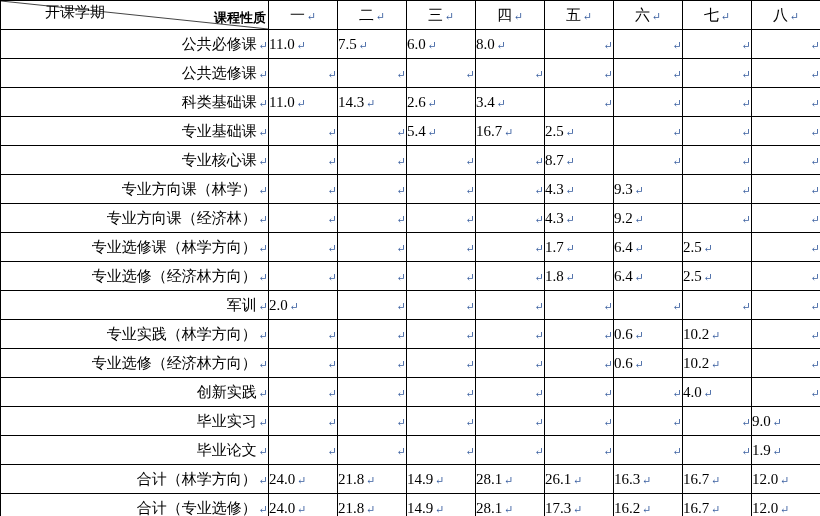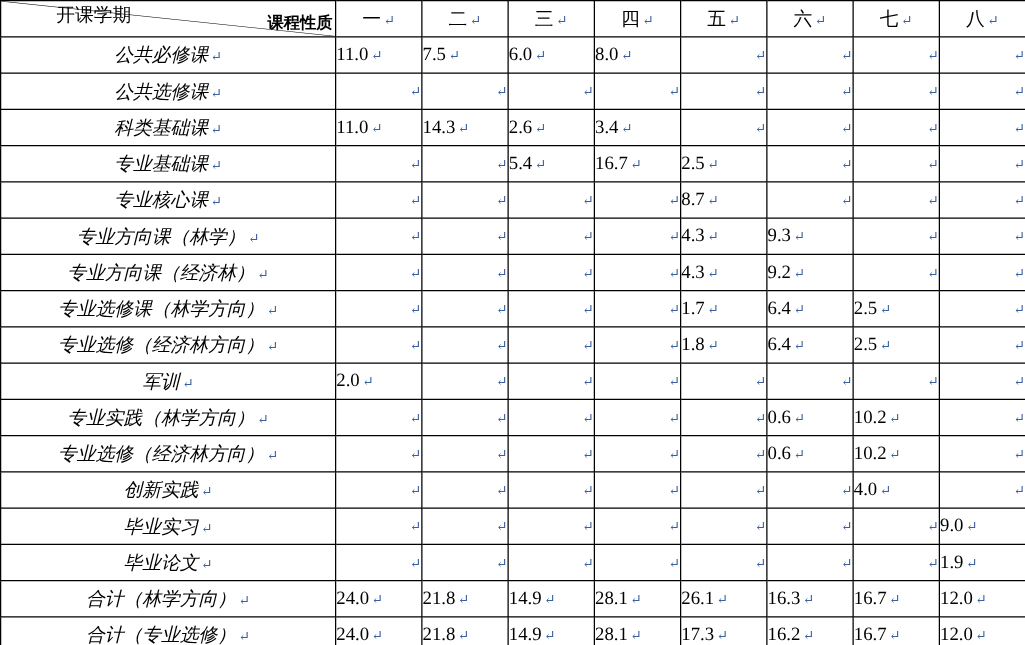--- a/index.html
+++ b/index.html
@@ -82,25 +82,24 @@
   .pilcrow {
     font-size: 11px;
     color: #3a5fa0;
     vertical-align: middle;
     margin-left: 2px;
   }
   .underline-red {
     border-bottom: 2px wavy #cc2b2b;
   }
   td.rowlabel {
-    text-align: center;
+    text-align: right;
     padding-right: 6px;
     white-space: nowrap;
     font-size: 15px;
-    font-style: italic;
   }
   td.num {
     text-align: left;
     padding-right: 4px;
     font-size: 15px;
     white-space: nowrap;
   }
   td.num .pilcrow,
   td.rowlabel .pilcrow {
     margin-left: 2px;

